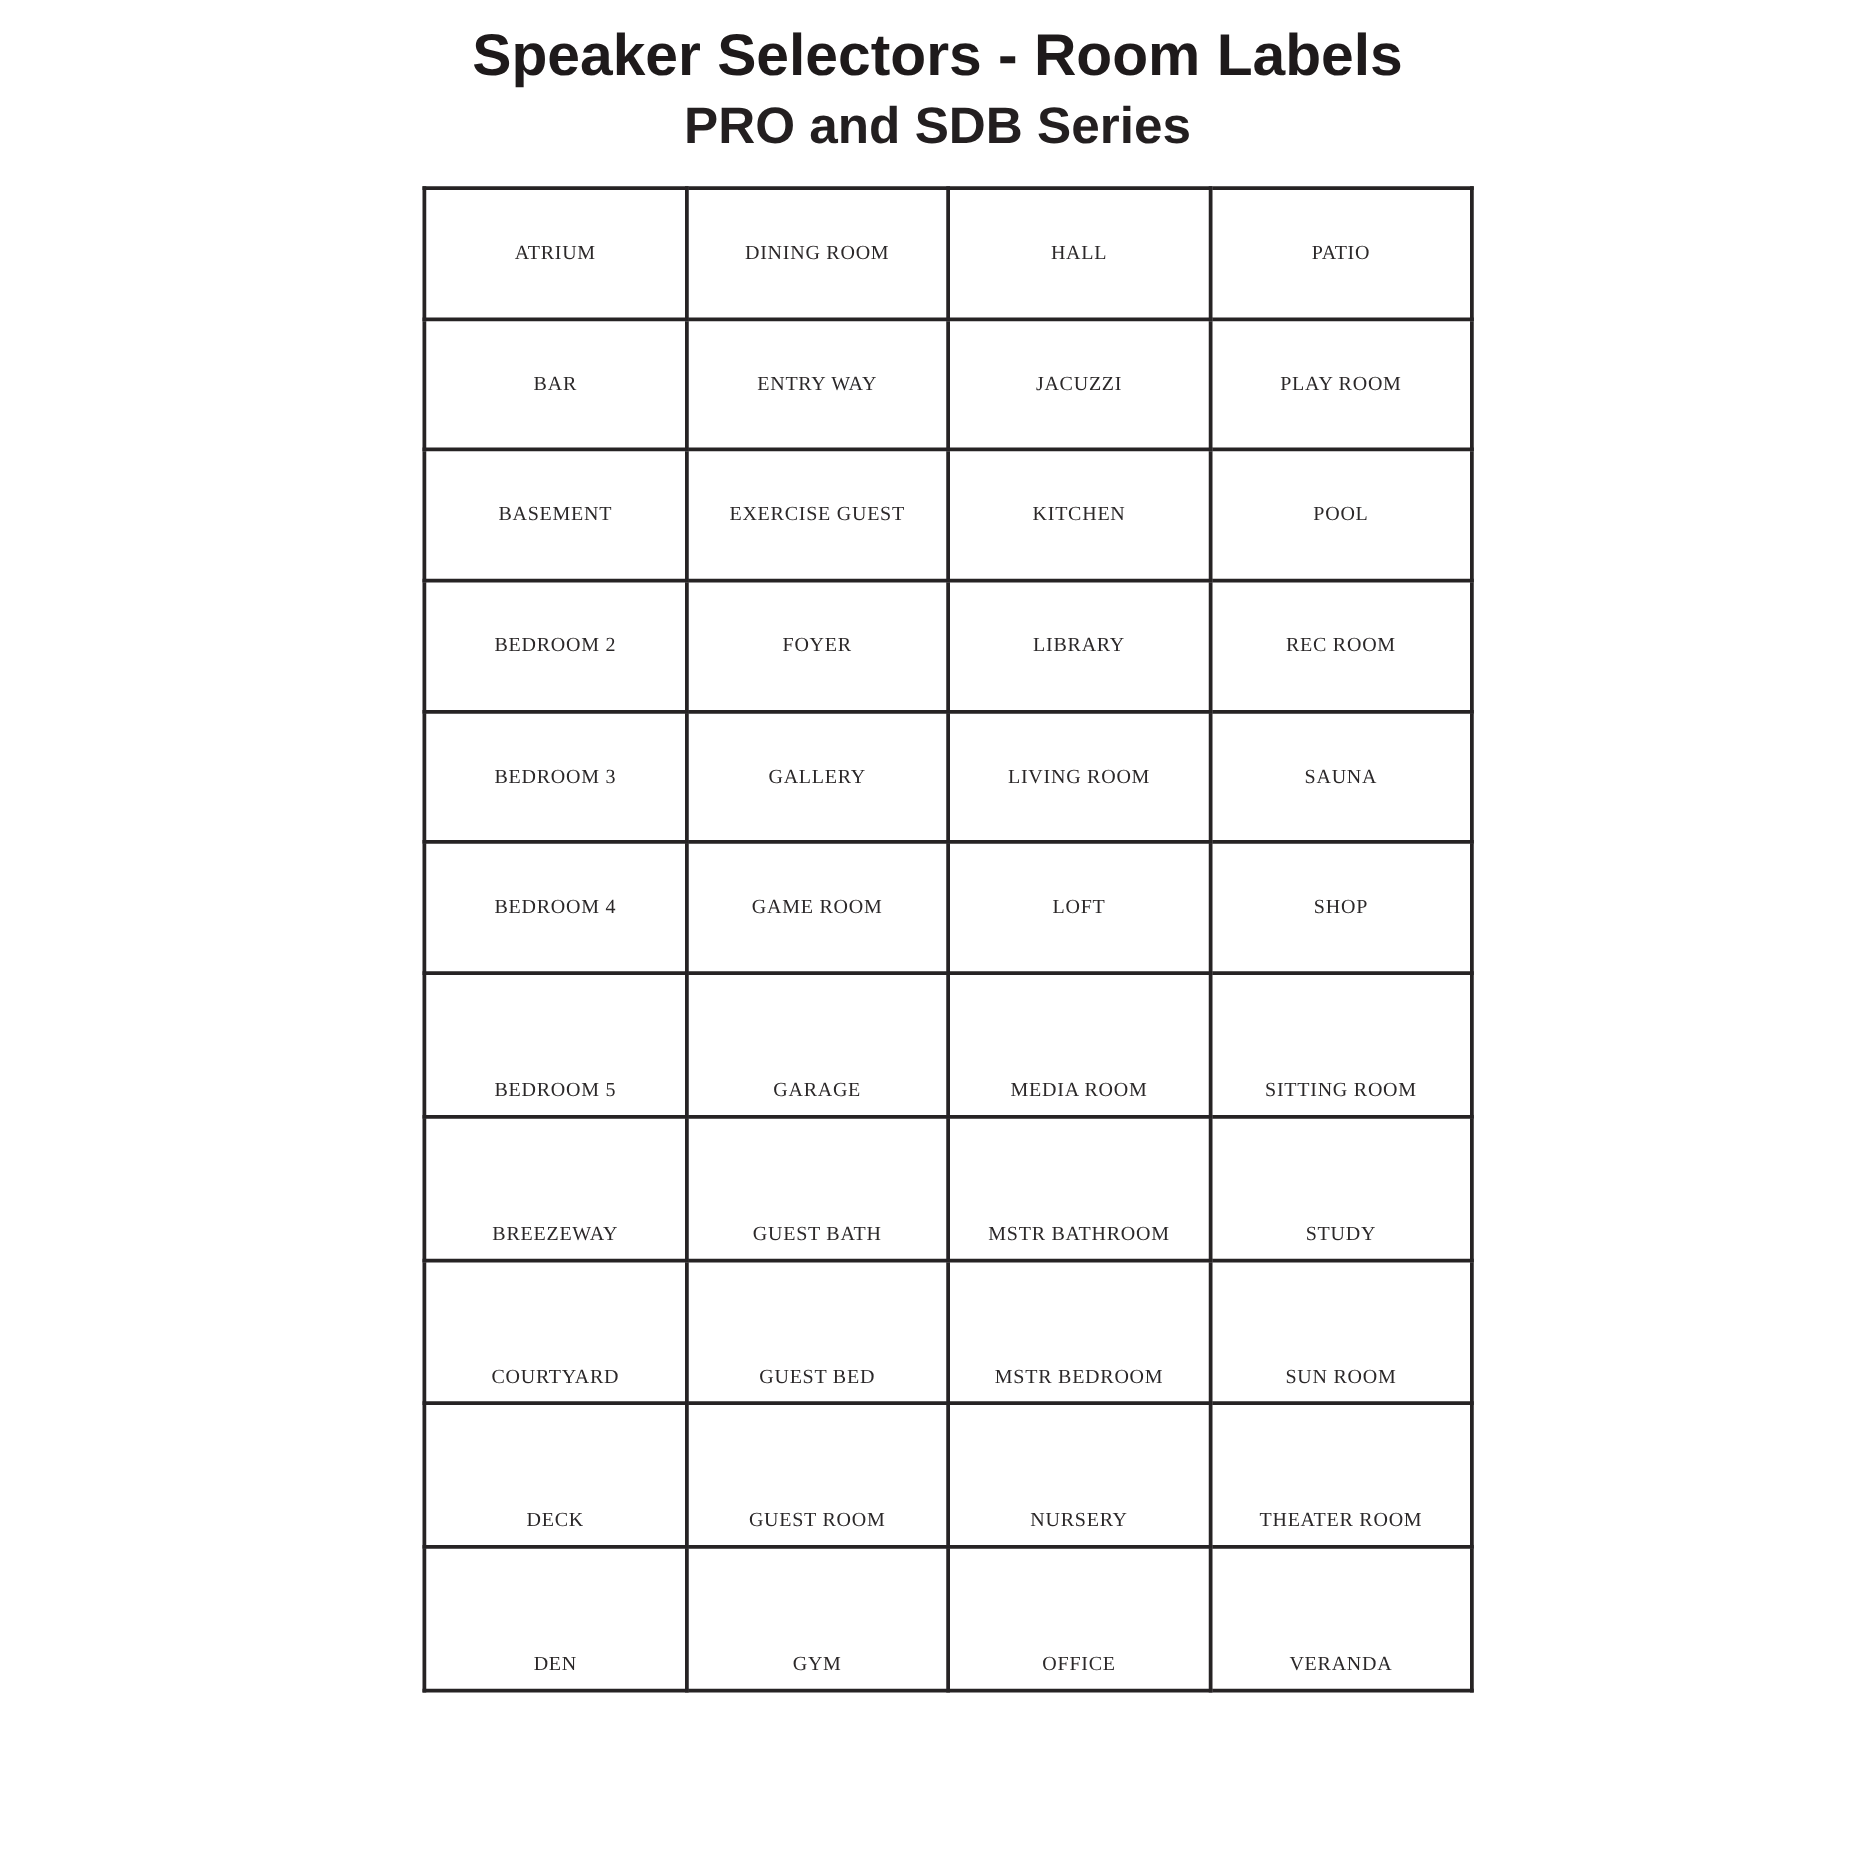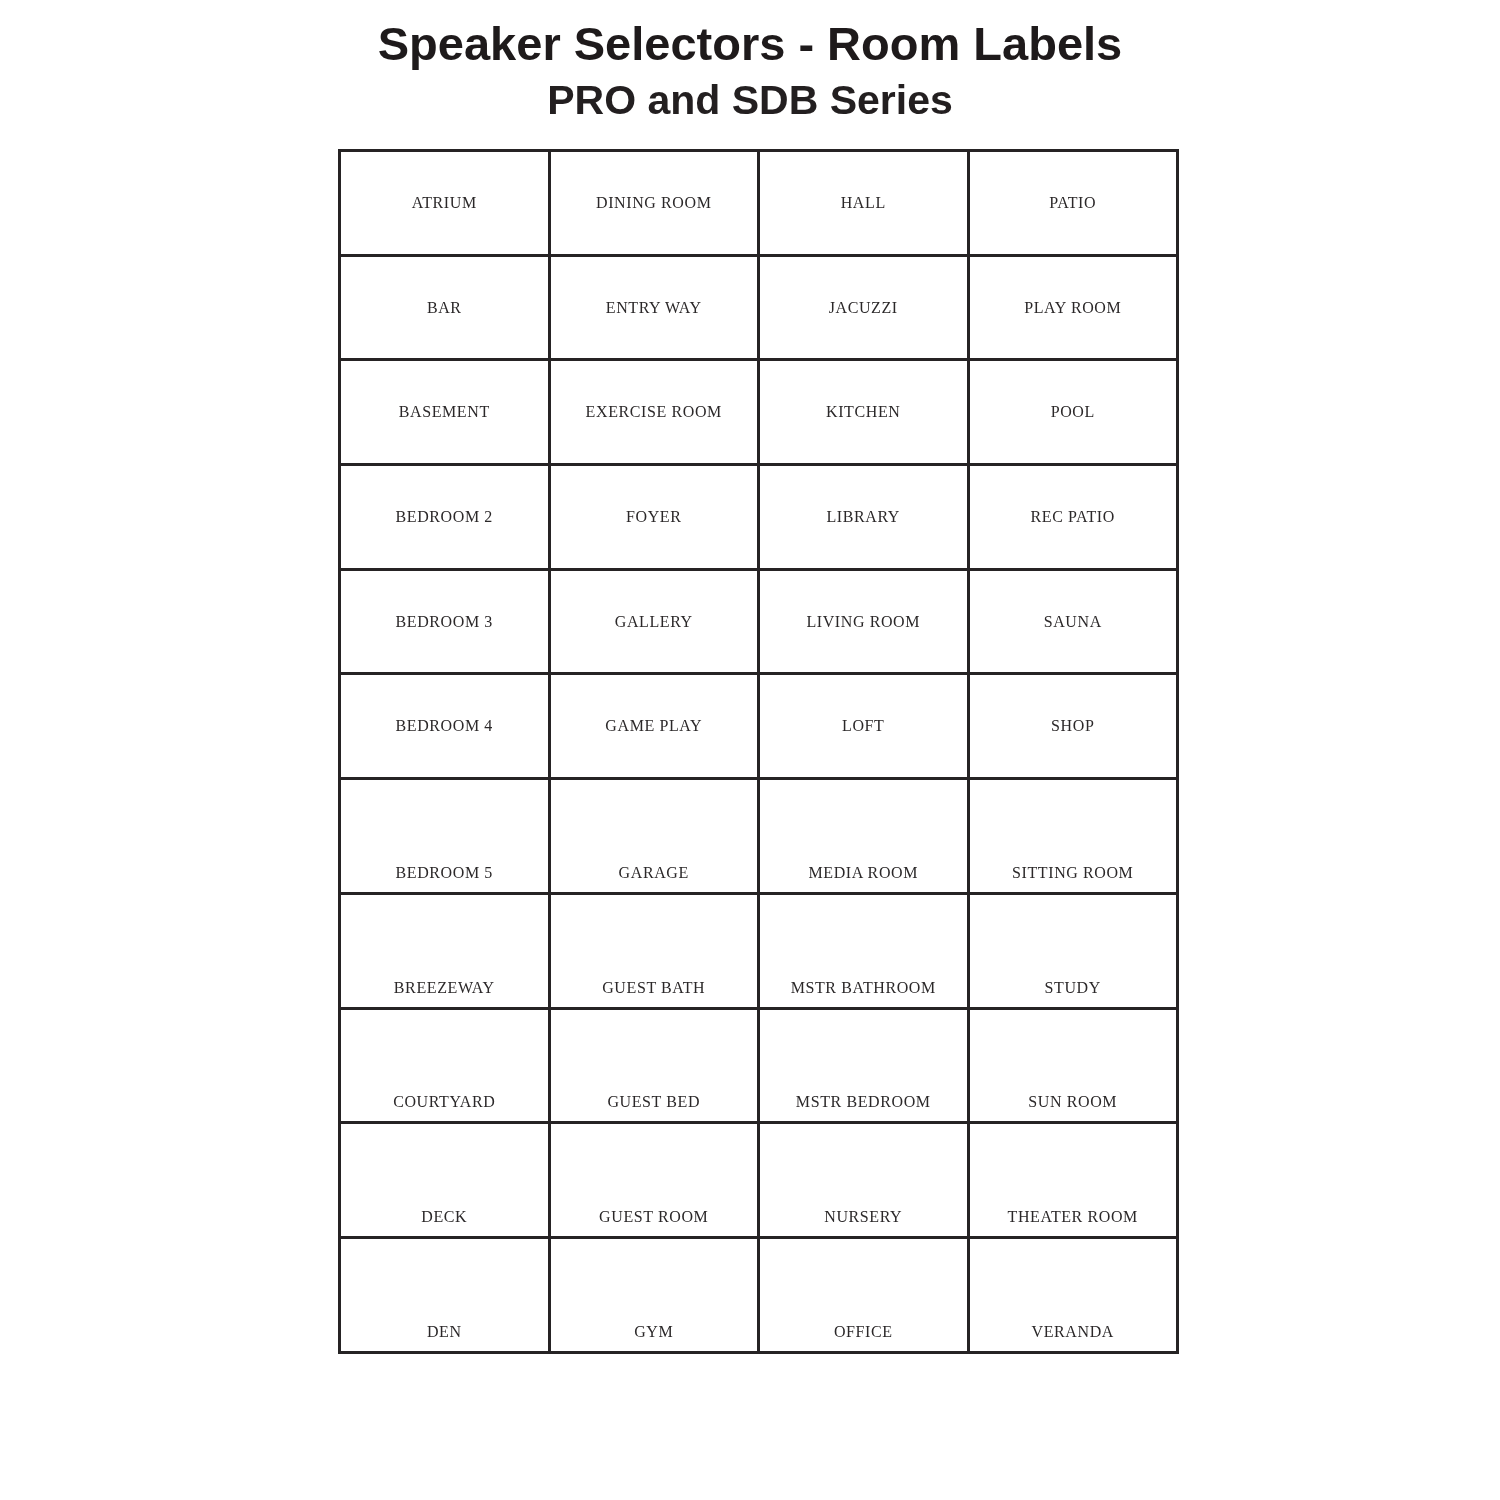--- a/index.html
+++ b/index.html
@@ -82,39 +82,39 @@
           <td>PATIO</td>
         </tr>
         <tr>
           <td>BAR</td>
           <td>ENTRY WAY</td>
           <td>JACUZZI</td>
           <td>PLAY ROOM</td>
         </tr>
         <tr>
           <td>BASEMENT</td>
-          <td>EXERCISE ROOM</td>
+          <td>EXERCISE GUEST</td>
           <td>KITCHEN</td>
           <td>POOL</td>
         </tr>
         <tr>
           <td>BEDROOM 2</td>
           <td>FOYER</td>
           <td>LIBRARY</td>
-          <td>REC PATIO</td>
+          <td>REC ROOM</td>
         </tr>
         <tr>
           <td>BEDROOM 3</td>
           <td>GALLERY</td>
           <td>LIVING ROOM</td>
           <td>SAUNA</td>
         </tr>
         <tr>
           <td>BEDROOM 4</td>
-          <td>GAME PLAY</td>
+          <td>GAME ROOM</td>
           <td>LOFT</td>
           <td>SHOP</td>
         </tr>
         <tr>
           <td>BEDROOM 5</td>
           <td>GARAGE</td>
           <td>MEDIA ROOM</td>
           <td>SITTING ROOM</td>
         </tr>
         <tr>

